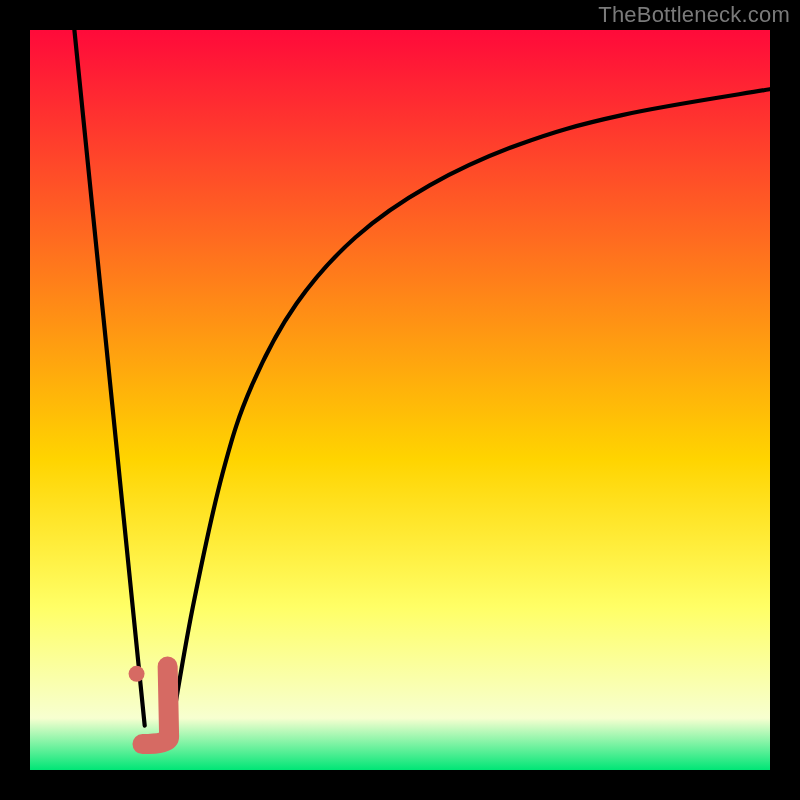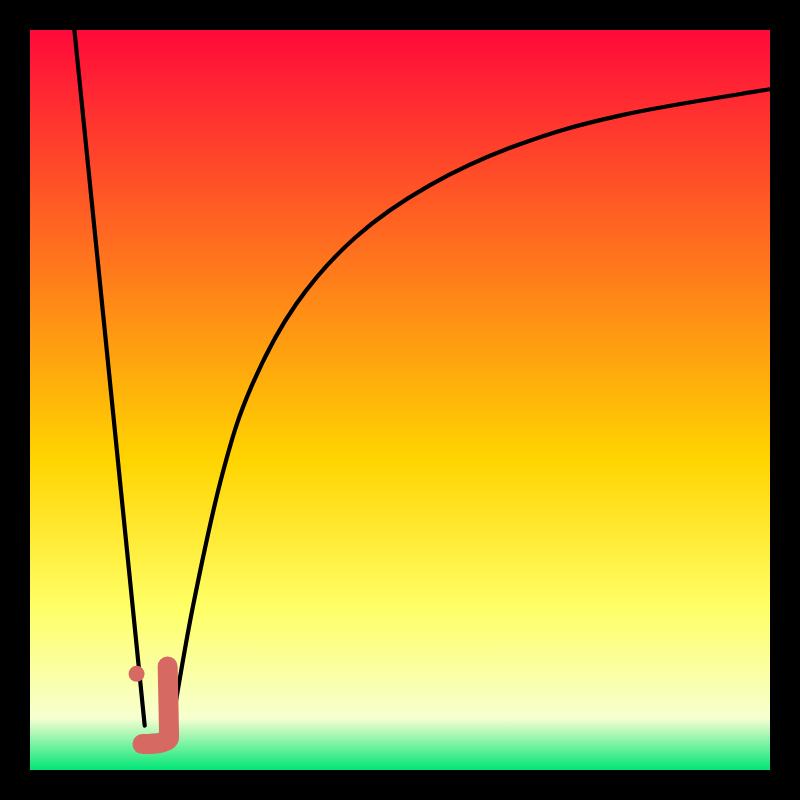--- a/index.html
+++ b/index.html
@@ -27,20 +27,21 @@
     top: 30px;
     width: 740px;
     height: 740px;
   }
   .plot svg { display: block; }
 </style>
 </head>
 <body>
 
 <div class="frame">
+  <div class="watermark">TheBottleneck.com</div>
   <div class="plot">
     <svg viewBox="0 0 740 740" width="740" height="740">
       <defs>
         <linearGradient id="bg-grad" x1="0" y1="0" x2="0" y2="1">
           <stop offset="0" stop-color="#ff0a3a"></stop>
           <stop offset="0.28" stop-color="#ff6a20"></stop>
           <stop offset="0.58" stop-color="#ffd400"></stop>
           <stop offset="0.78" stop-color="#ffff66"></stop>
           <stop offset="0.93" stop-color="#f7ffd0"></stop>
           <stop offset="1" stop-color="#00e676"></stop>

